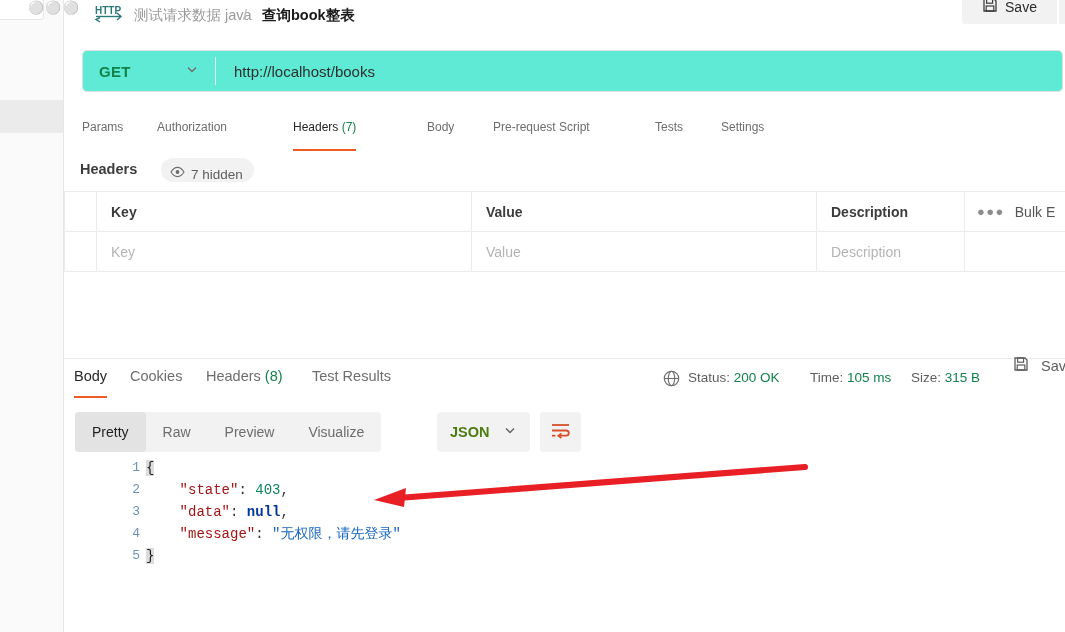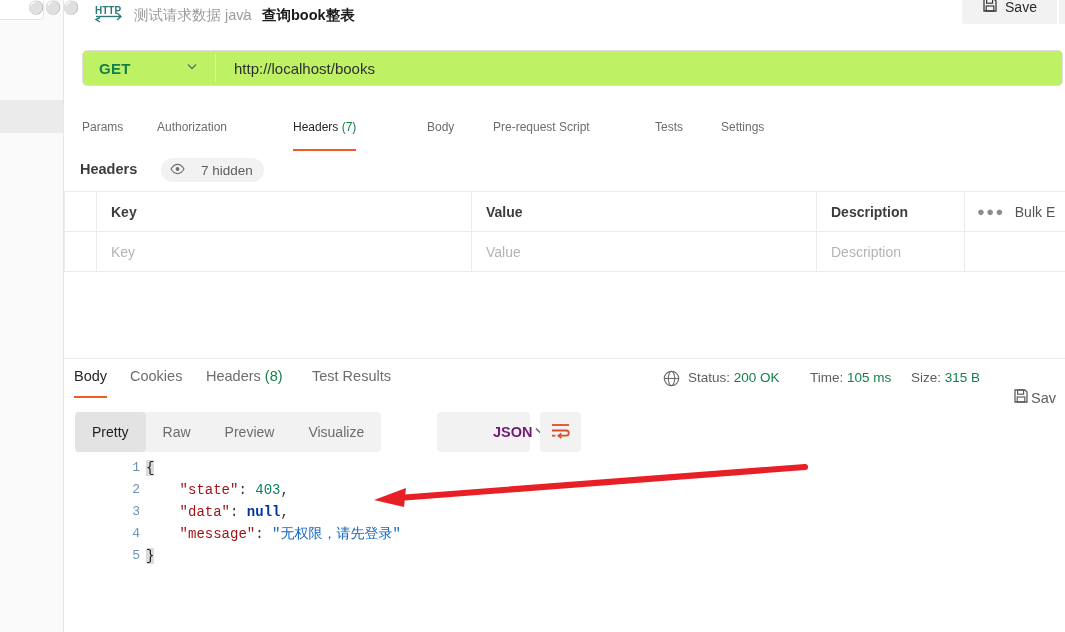--- a/index.html
+++ b/index.html
@@ -54,22 +54,22 @@
     display: flex; align-items: center; justify-content: center; gap: 7px;
   }
   .save-btn .lbl { font-size: 14px; color: #2b2b2b; }
   .save-caret {
     position: absolute; left: 983px; top: -10px; width: 28px; height: 34px;
     background: #f2f2f2; display: flex; align-items: center; justify-content: center;
   }
 
   
   .urlbar {
-    position: absolute; left: 18px; top: 50px; width: 981px; height: 36px;
-    border: 1px solid #e0e0e0; border-radius: 5px; background: #bef264;
+    position: absolute; left: 18px; top: 50px; width: 981px; height: 42px;
+    border: 1px solid #e0e0e0; border-radius: 5px; background: #5eead4;
     display: flex; align-items: center;
   }
   .method {
     width: 132px; height: 100%; display: flex; align-items: center;
     padding: 0 16px; justify-content: space-between;
   }
   .method .m { font-size: 15px; font-weight: bold; color: #12824a; letter-spacing: .3px; }
   .method-divider { width: 1px; height: 28px; background: #e6e6e6; }
   .url-text {
     flex: 1; padding-left: 18px; font-size: 15px; color: #2f2f2f;
@@ -90,21 +90,21 @@
   }
 
   
   .hdr-title {
     position: absolute; left: 80px; top: 161px;
     font-size: 14.5px; font-weight: bold; color: #3c3c3c;
   }
   .hidden-pill {
     position: absolute; left: 161px; top: 158px; height: 24px;
     background: #f2f2f2; border-radius: 12px;
-    display: flex; align-items: center; gap: 16px; padding: 0 11px 0 9px;
+    display: flex; align-items: flex-end; gap: 6px; padding: 0 11px 0 9px;
   }
   .hidden-pill .txt { font-size: 13.5px; color: #5e5e5e; }
 
   
   .tbl {
     position: absolute; left: 64px; top: 191px; width: 1064px;
     border-top: 1px solid #ebebeb; border-left: 1px solid #ebebeb;
   }
   .tbl-row { display: flex; height: 40px; border-bottom: 1px solid #ebebeb; }
   .cell { border-right: 1px solid #ebebeb; display: flex; align-items: center; padding: 0 14px; }
@@ -135,37 +135,37 @@
   }
 
   
   .meta { position: absolute; top: 370px; font-size: 13.5px; white-space: nowrap; }
   .meta .k { color: #5e5e5e; }
   .meta .v { color: #12824a; }
   .globe { position: absolute; left: 663px; top: 370px; }
   .meta-status { left: 688px; }
   .meta-time   { left: 810px; }
   .meta-size   { left: 911px; }
-  .resp-save { position: absolute; left: 1013px; top: 388px; display: flex; align-items: center; gap: 2px; }
+  .resp-save { position: absolute; left: 1013px; top: 356px; display: flex; align-items: center; gap: 12px; }
   .resp-save .lbl { font-size: 14.5px; color: #5e5e5e; }
 
   
   .fmt-group {
     position: absolute; left: 75px; top: 412px; height: 40px;
     background: #f2f2f2; border-radius: 4px; display: flex; align-items: center;
   }
   .fmt { height: 40px; padding: 0 17px; display: flex; align-items: center;
          font-size: 14px; color: #6d6d6d; border-radius: 4px; }
   .fmt.active { background: #e3e3e3; color: #1f1f1f; }
   .json-sel {
     position: absolute; left: 437px; top: 412px; width: 93px; height: 40px;
     background: #f2f2f2; border-radius: 4px;
     display: flex; align-items: center; justify-content: space-between; padding: 0 13px;
   }
-  .json-sel .lbl { font-size: 14.5px; color: #701a75; font-weight: bold; margin-left: 43px; }
+  .json-sel .lbl { font-size: 14.5px; color: #4d7c0f; font-weight: bold; }
   .wrap-btn {
     position: absolute; left: 540px; top: 412px; width: 41px; height: 40px;
     background: #f2f2f2; border-radius: 4px; display: flex; align-items: center; justify-content: center;
   }
 
   
   .code { position: absolute; left: 64px; top: 457px; width: 1001px; height: 130px; }
   .gut {
     position: absolute; left: 40px; top: 0; width: 36px; text-align: right;
     font-family: "Liberation Mono", monospace; font-size: 13px; color: #6b92b8; line-height: 22px;

